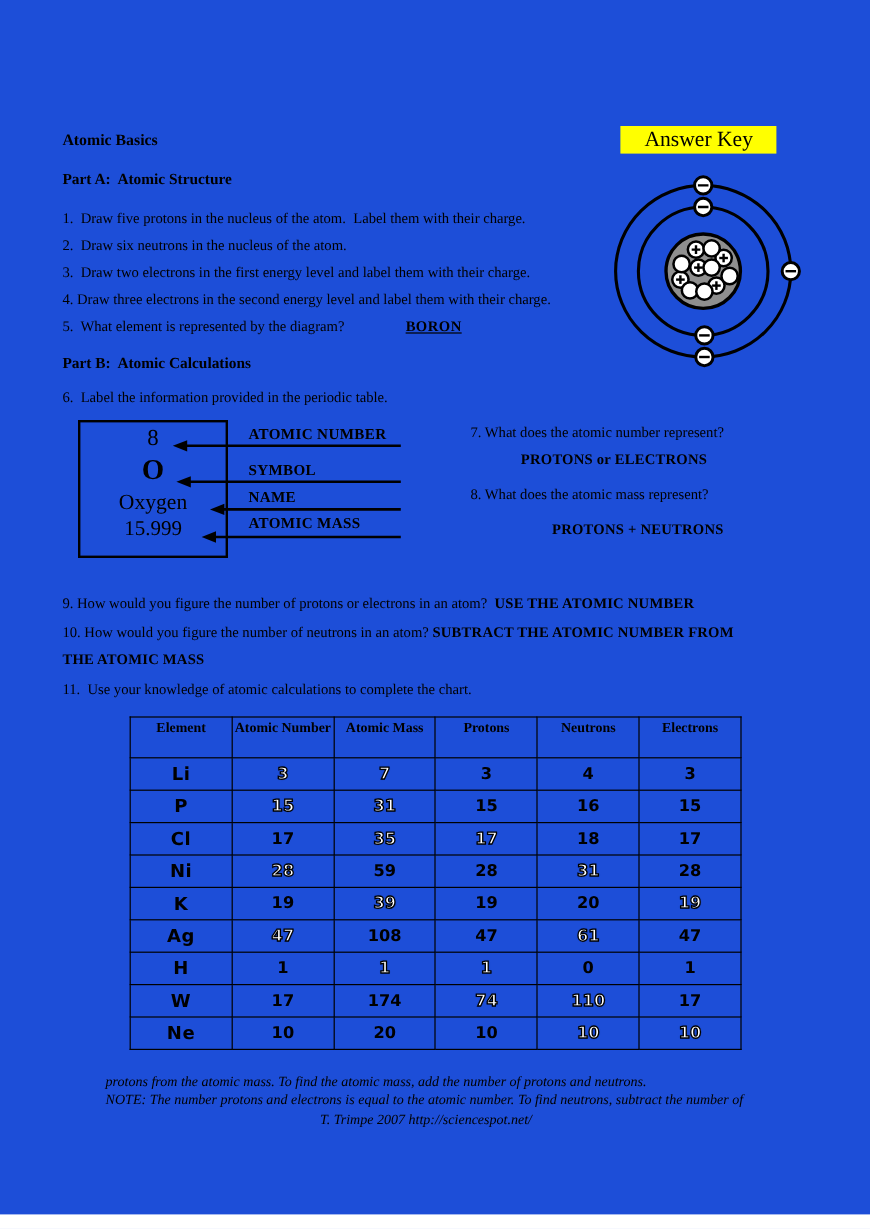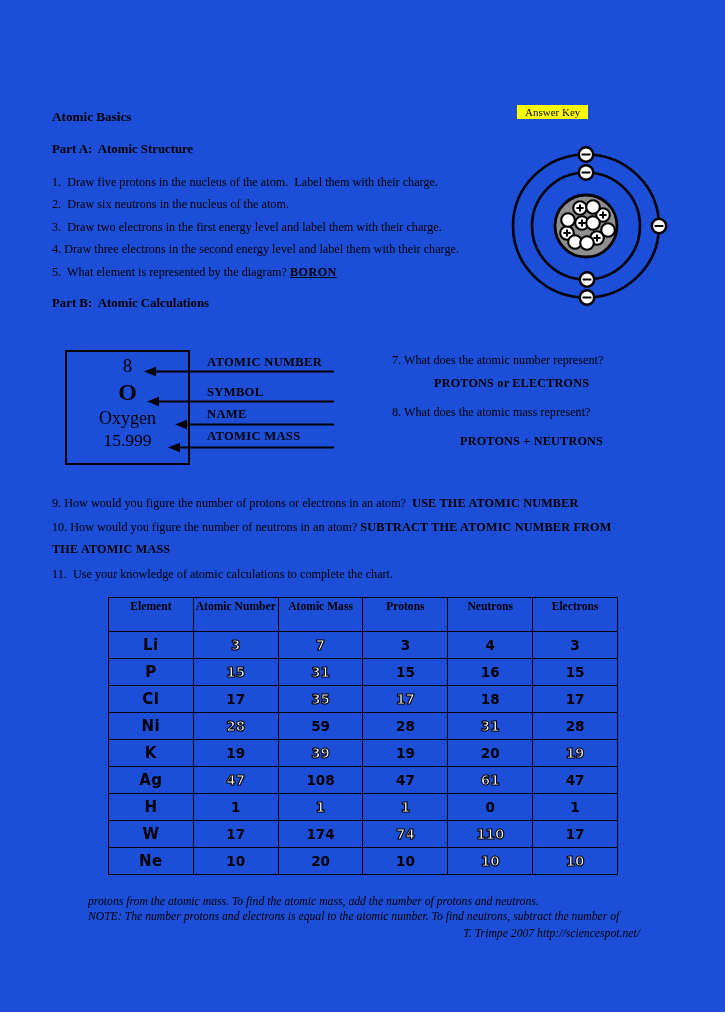--- a/index.html
+++ b/index.html
@@ -1,45 +1,45 @@
 <!DOCTYPE html>
 <html><head>
 <meta charset="utf-8">
 <style>
   html,body{margin:0;padding:0;background:#ffffff;}
   body{width:725px;height:1024px;font-family:"Liberation Serif",serif;color:#000;}
   .page{position:relative;width:725px;height:1012px;background:#1d4ed8;overflow:hidden;}
   .abs{position:absolute;}
   .pre{white-space:pre;}
   .doc-title{font-size:13.2px;font-weight:bold;}
-  .hl{background:#ffff00;font-size:11px;padding:1px 8px;}
+  .hl{background:#ffff00;font-size:18px;padding:1px 20px;}
   .section-head{font-size:12.8px;font-weight:bold;}
   .body-txt{font-size:12.2px;line-height:14px;}
   .ans{font-weight:bold;letter-spacing:0.2px;}
-  .ans-u{font-weight:bold;text-decoration:underline;letter-spacing:0.4px;}
+  .ans-u{font-weight:bold;text-decoration:underline;letter-spacing:0.4px;margin-left:48px;}
   .box-label{font-size:12.6px;font-weight:bold;letter-spacing:0.3px;}
   
   .elem-box{left:65px;top:350px;width:121px;height:111px;border:2px solid #000;
             display:flex;flex-direction:column;align-items:center;text-align:center;}
   .eb-num{font-size:19px;margin-top:3px;line-height:22px;}
   .eb-sym{font-size:24px;font-weight:bold;line-height:27px;margin-top:2px;}
   .eb-name{font-size:18px;line-height:21px;margin-top:2px;}
   .eb-mass{font-size:17.5px;line-height:20px;margin-top:1px;}
   
   table.elements{border-collapse:collapse;table-layout:fixed;width:510px;}
   table.elements th,table.elements td{border:1.7px solid #000;text-align:center;padding:0;}
   table.elements th{font-family:"Liberation Serif",serif;font-size:11.6px;font-weight:bold;
                     height:31px;vertical-align:top;padding-top:2px;line-height:13px;}
   table.elements td{height:26px;vertical-align:middle;}
   td.el{font-family:"DejaVu Sans",sans-serif;font-weight:700;font-size:15px;letter-spacing:0.5px;}
   td.num{font-family:"DejaVu Sans",sans-serif;font-weight:800;font-size:13.5px;}
   td.num.solid{color:#000;}
   td.num.outline{color:#fff;-webkit-text-stroke:1.1px #000;text-shadow:0 0 1px #000;}
   .note{font-size:11.7px;font-style:italic;line-height:14.5px;}
-  .credit{font-size:11.7px;font-style:italic;text-align:right;}
+  .credit{font-size:11.7px;font-style:italic;text-align:center;}
   svg .orbit{fill:none;stroke:#000;stroke-width:2.6px;}
   svg .particle{fill:#fff;stroke:#000;stroke-width:2.1px;}
   svg .e-circ{fill:#fff;stroke:#000;stroke-width:2.5px;}
   svg .sign{stroke:#000;stroke-width:2px;fill:none;}
   svg .arrow-line{stroke:#000;stroke-width:2.2px;}
   svg .arrow-head{fill:#000;}
 </style>
 </head>
 <body>
 
@@ -121,20 +121,21 @@
         <circle class="e-circ" cx="659" cy="226" r="7.2"></circle>
         <line class="sign" x1="654.6" y1="226" x2="663.4" y2="226"></line>
       </g>
     <g>
         <circle class="e-circ" cx="587" cy="297.5" r="7.2"></circle>
         <line class="sign" x1="582.6" y1="297.5" x2="591.4" y2="297.5"></line>
       </g>
   </svg>
 
   <div class="abs section-head pre" style="left:52px;top:296px">Part B:  Atomic Calculations</div>
+  <div class="abs body-txt pre" style="left:52px;top:324px">6.  Label the information provided in the periodic table.</div>
 
   <div class="abs elem-box">
     <div class="eb-num">8</div>
     <div class="eb-sym">O</div>
     <div class="eb-name">Oxygen</div>
     <div class="eb-mass">15.999</div>
   </div>
 
   <svg class="abs" style="left:60px;top:340px" width="285" height="135" viewBox="60 340 285 135">
     <g>

